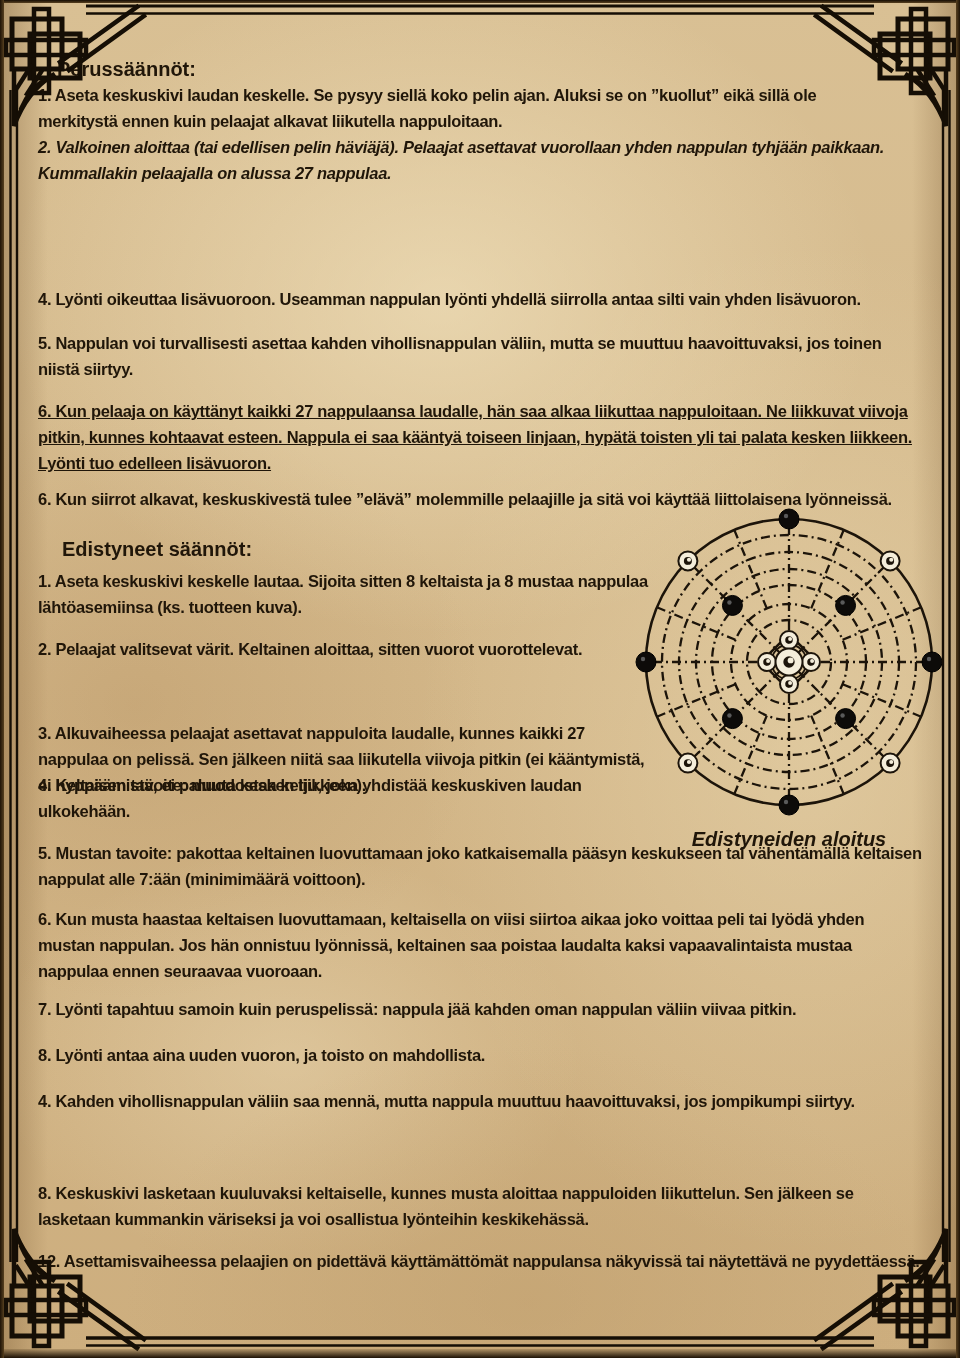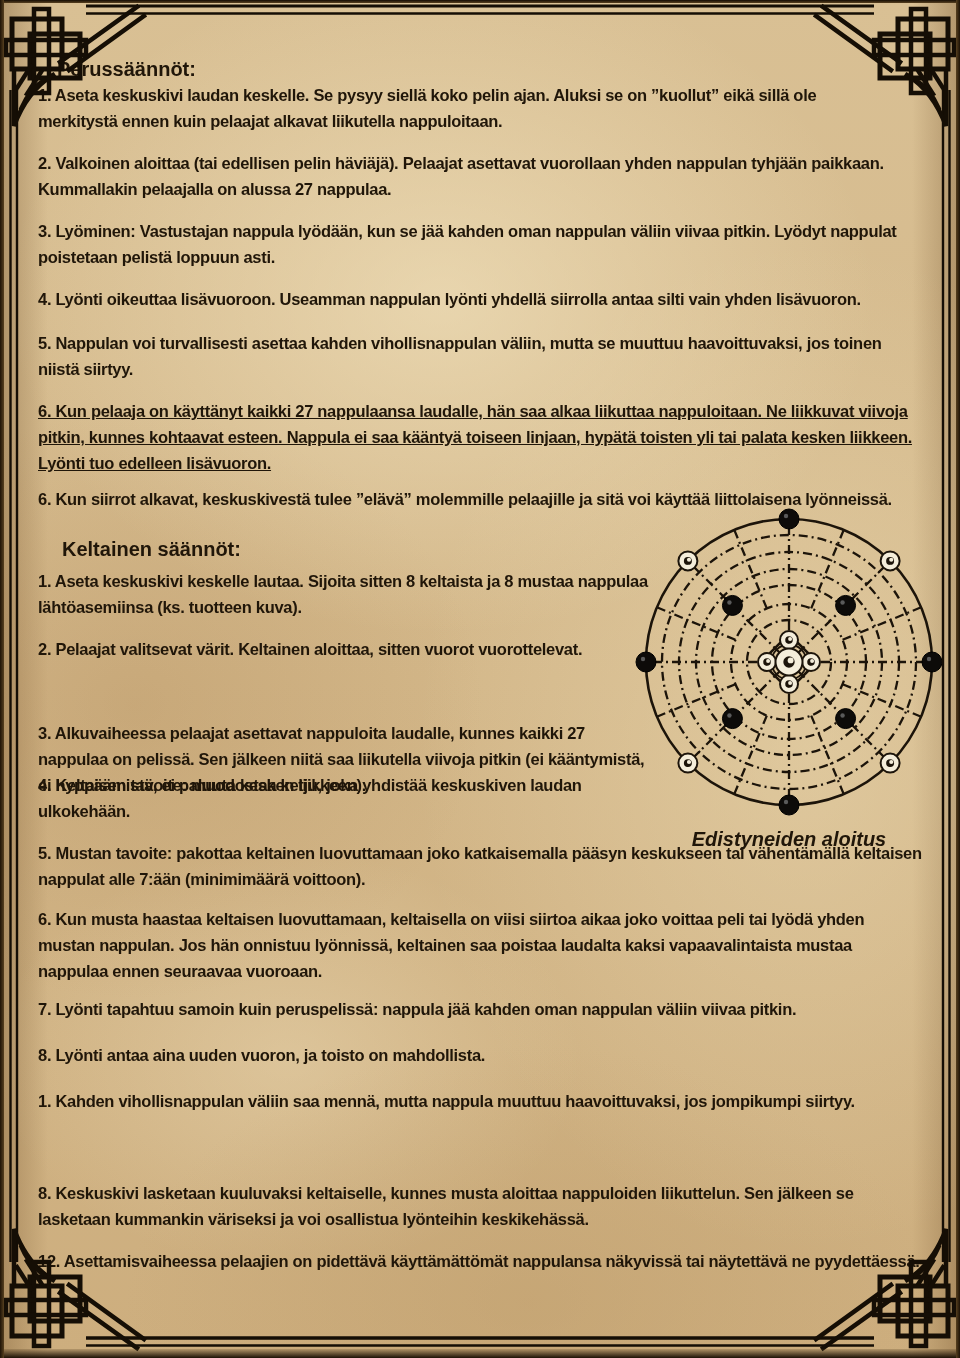--- a/index.html
+++ b/index.html
@@ -35,21 +35,21 @@
   }
   #h-basic{left:57px;top:58px;}
   #h-adv{left:62px;top:538px;}
 
   .rule{
     position:absolute;margin:0;z-index:3;
     font-size:16.5px;font-weight:600;line-height:26px;letter-spacing:-0.3px;
   }
   .rule{left:38px;width:886px;}
   #bp0{top:82px;width:862px;}
-  #bp1{top:150px;}
+  #bp1{top:134px;font-style:italic;}
   #bp2{top:218px;width:870px;}
   #bp3{top:286px;}
   #bp4{top:330px;width:868px;}
   #bp5{top:398px;text-decoration:underline;}
   #bp6{top:486px;}
 
   #ap0{top:568px;width:624px;}
   #ap1{top:636px;width:624px;}
   #ap2{top:720px;width:616px;}
   #ap3{top:772px;width:580px;}
@@ -112,39 +112,38 @@
       </g>
     <g transform="translate(3,1353) scale(1,-1)">
         <use href="#corner"></use>
       </g>
     <g transform="translate(957,1353) scale(-1,-1)">
         <use href="#corner"></use>
       </g>
   </svg>
 
   <h2 id="h-basic" class="section-heading">Perussäännöt:</h2>
-  <h2 id="h-adv" class="section-heading">Keltainen säännöt:</h2>
+  <h2 id="h-adv" class="section-heading">Edistyneet säännöt:</h2>
 
   <p id="bp0" class="rule">1. Aseta keskuskivi laudan keskelle. Se pysyy siellä koko pelin ajan. Aluksi se on ”kuollut” eikä sillä ole merkitystä ennen kuin pelaajat alkavat liikutella nappuloitaan.</p>
   <p id="bp1" class="rule">2. Valkoinen aloittaa (tai edellisen pelin häviäjä). Pelaajat asettavat vuorollaan yhden nappulan tyhjään paikkaan. Kummallakin pelaajalla on alussa 27 nappulaa.</p>
-  <p id="bp2" class="rule">3. Lyöminen: Vastustajan nappula lyödään, kun se jää kahden oman nappulan väliin viivaa pitkin. Lyödyt nappulat poistetaan pelistä loppuun asti.</p>
   <p id="bp3" class="rule">4. Lyönti oikeuttaa lisävuoroon. Useamman nappulan lyönti yhdellä siirrolla antaa silti vain yhden lisävuoron.</p>
   <p id="bp4" class="rule">5. Nappulan voi turvallisesti asettaa kahden vihollisnappulan väliin, mutta se muuttuu haavoittuvaksi, jos toinen niistä siirtyy.</p>
   <p id="bp5" class="rule">6. Kun pelaaja on käyttänyt kaikki 27 nappulaansa laudalle, hän saa alkaa liikuttaa nappuloitaan. Ne liikkuvat viivoja pitkin, kunnes kohtaavat esteen. Nappula ei saa kääntyä toiseen linjaan, hypätä toisten yli tai palata kesken liikkeen. Lyönti tuo edelleen lisävuoron.</p>
   <p id="bp6" class="rule">6. Kun siirrot alkavat, keskuskivestä tulee ”elävä” molemmille pelaajille ja sitä voi käyttää liittolaisena lyönneissä.</p>
 
   <p id="ap0" class="rule">1. Aseta keskuskivi keskelle lautaa. Sijoita sitten 8 keltaista ja 8 mustaa nappulaa lähtöasemiinsa (ks. tuotteen kuva).</p>
   <p id="ap1" class="rule">2. Pelaajat valitsevat värit. Keltainen aloittaa, sitten vuorot vuorottelevat.</p>
   <p id="ap2" class="rule">3. Alkuvaiheessa pelaajat asettavat nappuloita laudalle, kunnes kaikki 27 nappulaa on pelissä. Sen jälkeen niitä saa liikutella viivoja pitkin (ei kääntymistä, ei hyppäämistä, ei paluuta kesken liikkeen).</p>
   <p id="ap3" class="rule">4. Keltaisen tavoite: muodostaa ketju, joka yhdistää keskuskiven laudan ulkokehään.</p>
   <p id="ap4" class="rule">5. Mustan tavoite: pakottaa keltainen luovuttamaan joko katkaisemalla pääsyn keskukseen tai vähentämällä keltaisen nappulat alle 7:ään (minimimäärä voittoon).</p>
   <p id="ap5" class="rule">6. Kun musta haastaa keltaisen luovuttamaan, keltaisella on viisi siirtoa aikaa joko voittaa peli tai lyödä yhden mustan nappulan. Jos hän onnistuu lyönnissä, keltainen saa poistaa laudalta kaksi vapaavalintaista mustaa nappulaa ennen seuraavaa vuoroaan.</p>
   <p id="ap6" class="rule">7. Lyönti tapahtuu samoin kuin peruspelissä: nappula jää kahden oman nappulan väliin viivaa pitkin.</p>
   <p id="ap7" class="rule">8. Lyönti antaa aina uuden vuoron, ja toisto on mahdollista.</p>
-  <p id="ap8" class="rule">1. Kahden vihollisnappulan väliin saa mennä, mutta nappula muuttuu haavoittuvaksi, jos jompikumpi siirtyy.</p>
+  <p id="ap8" class="rule">4. Kahden vihollisnappulan väliin saa mennä, mutta nappula muuttuu haavoittuvaksi, jos jompikumpi siirtyy.</p>
   <p id="ap10" class="rule">8. Keskuskivi lasketaan kuuluvaksi keltaiselle, kunnes musta aloittaa nappuloiden liikuttelun. Sen jälkeen se lasketaan kummankin väriseksi ja voi osallistua lyönteihin keskikehässä.</p>
   <p id="ap11" class="rule">12. Asettamisvaiheessa pelaajien on pidettävä käyttämättömät nappulansa näkyvissä tai näytettävä ne pyydettäessä.</p>
 
   <figure id="board-figure" style="margin:0">
     <svg id="board-svg" width="338" height="328" viewBox="-169 -164 338 328">
         <circle cx="0" cy="0" r="127" fill="none" stroke="#1c140a" stroke-width="2.3" stroke-dasharray="9 4 2 4"></circle>
         <circle cx="0" cy="0" r="110" fill="none" stroke="#1c140a" stroke-width="2.3" stroke-dasharray="9 4 2 4"></circle>
         <circle cx="0" cy="0" r="93" fill="none" stroke="#1c140a" stroke-width="2.3" stroke-dasharray="9 4 2 4"></circle>
         <circle cx="0" cy="0" r="77" fill="none" stroke="#1c140a" stroke-width="2.3" stroke-dasharray="9 4 2 4"></circle>
         <circle cx="0" cy="0" r="58" fill="none" stroke="#1c140a" stroke-width="2.3" stroke-dasharray="9 4 2 4"></circle>

